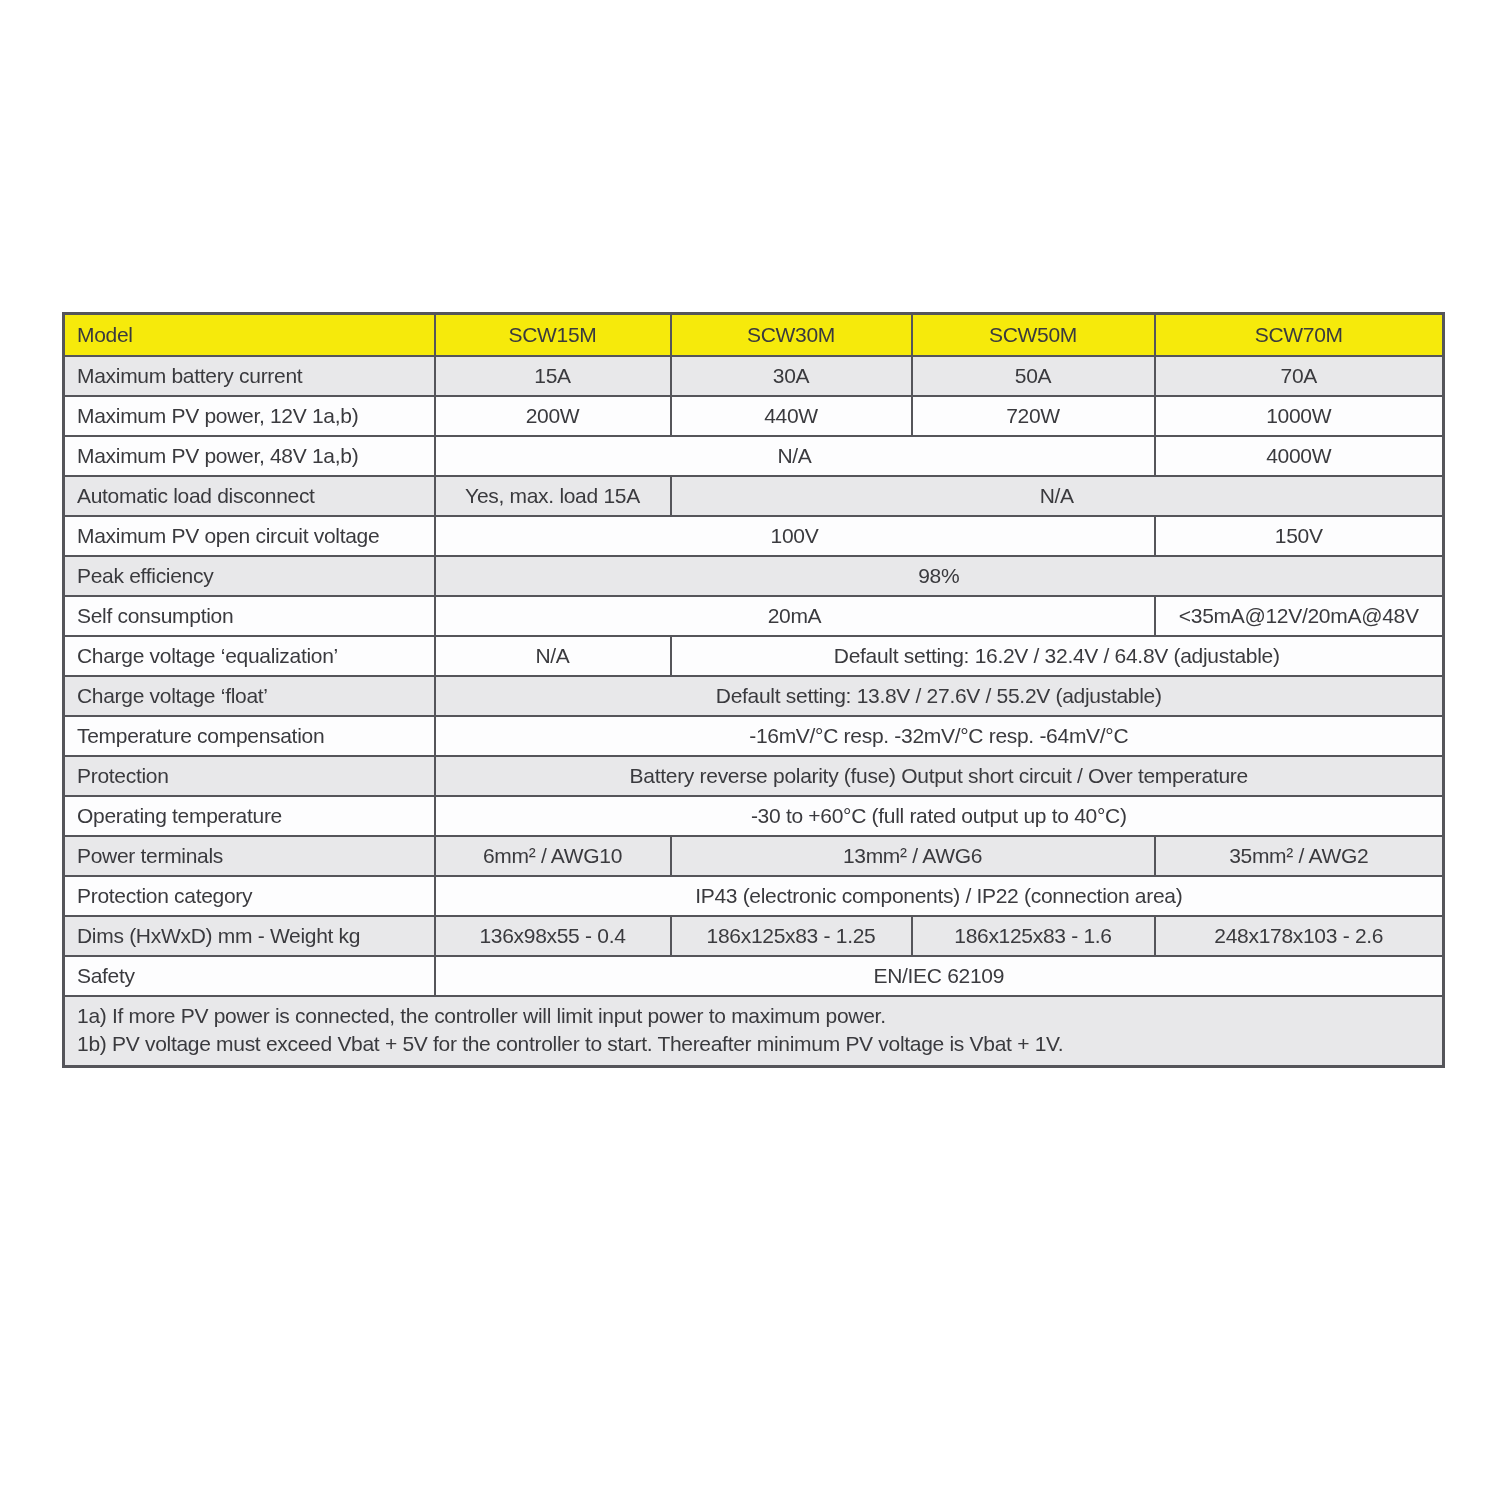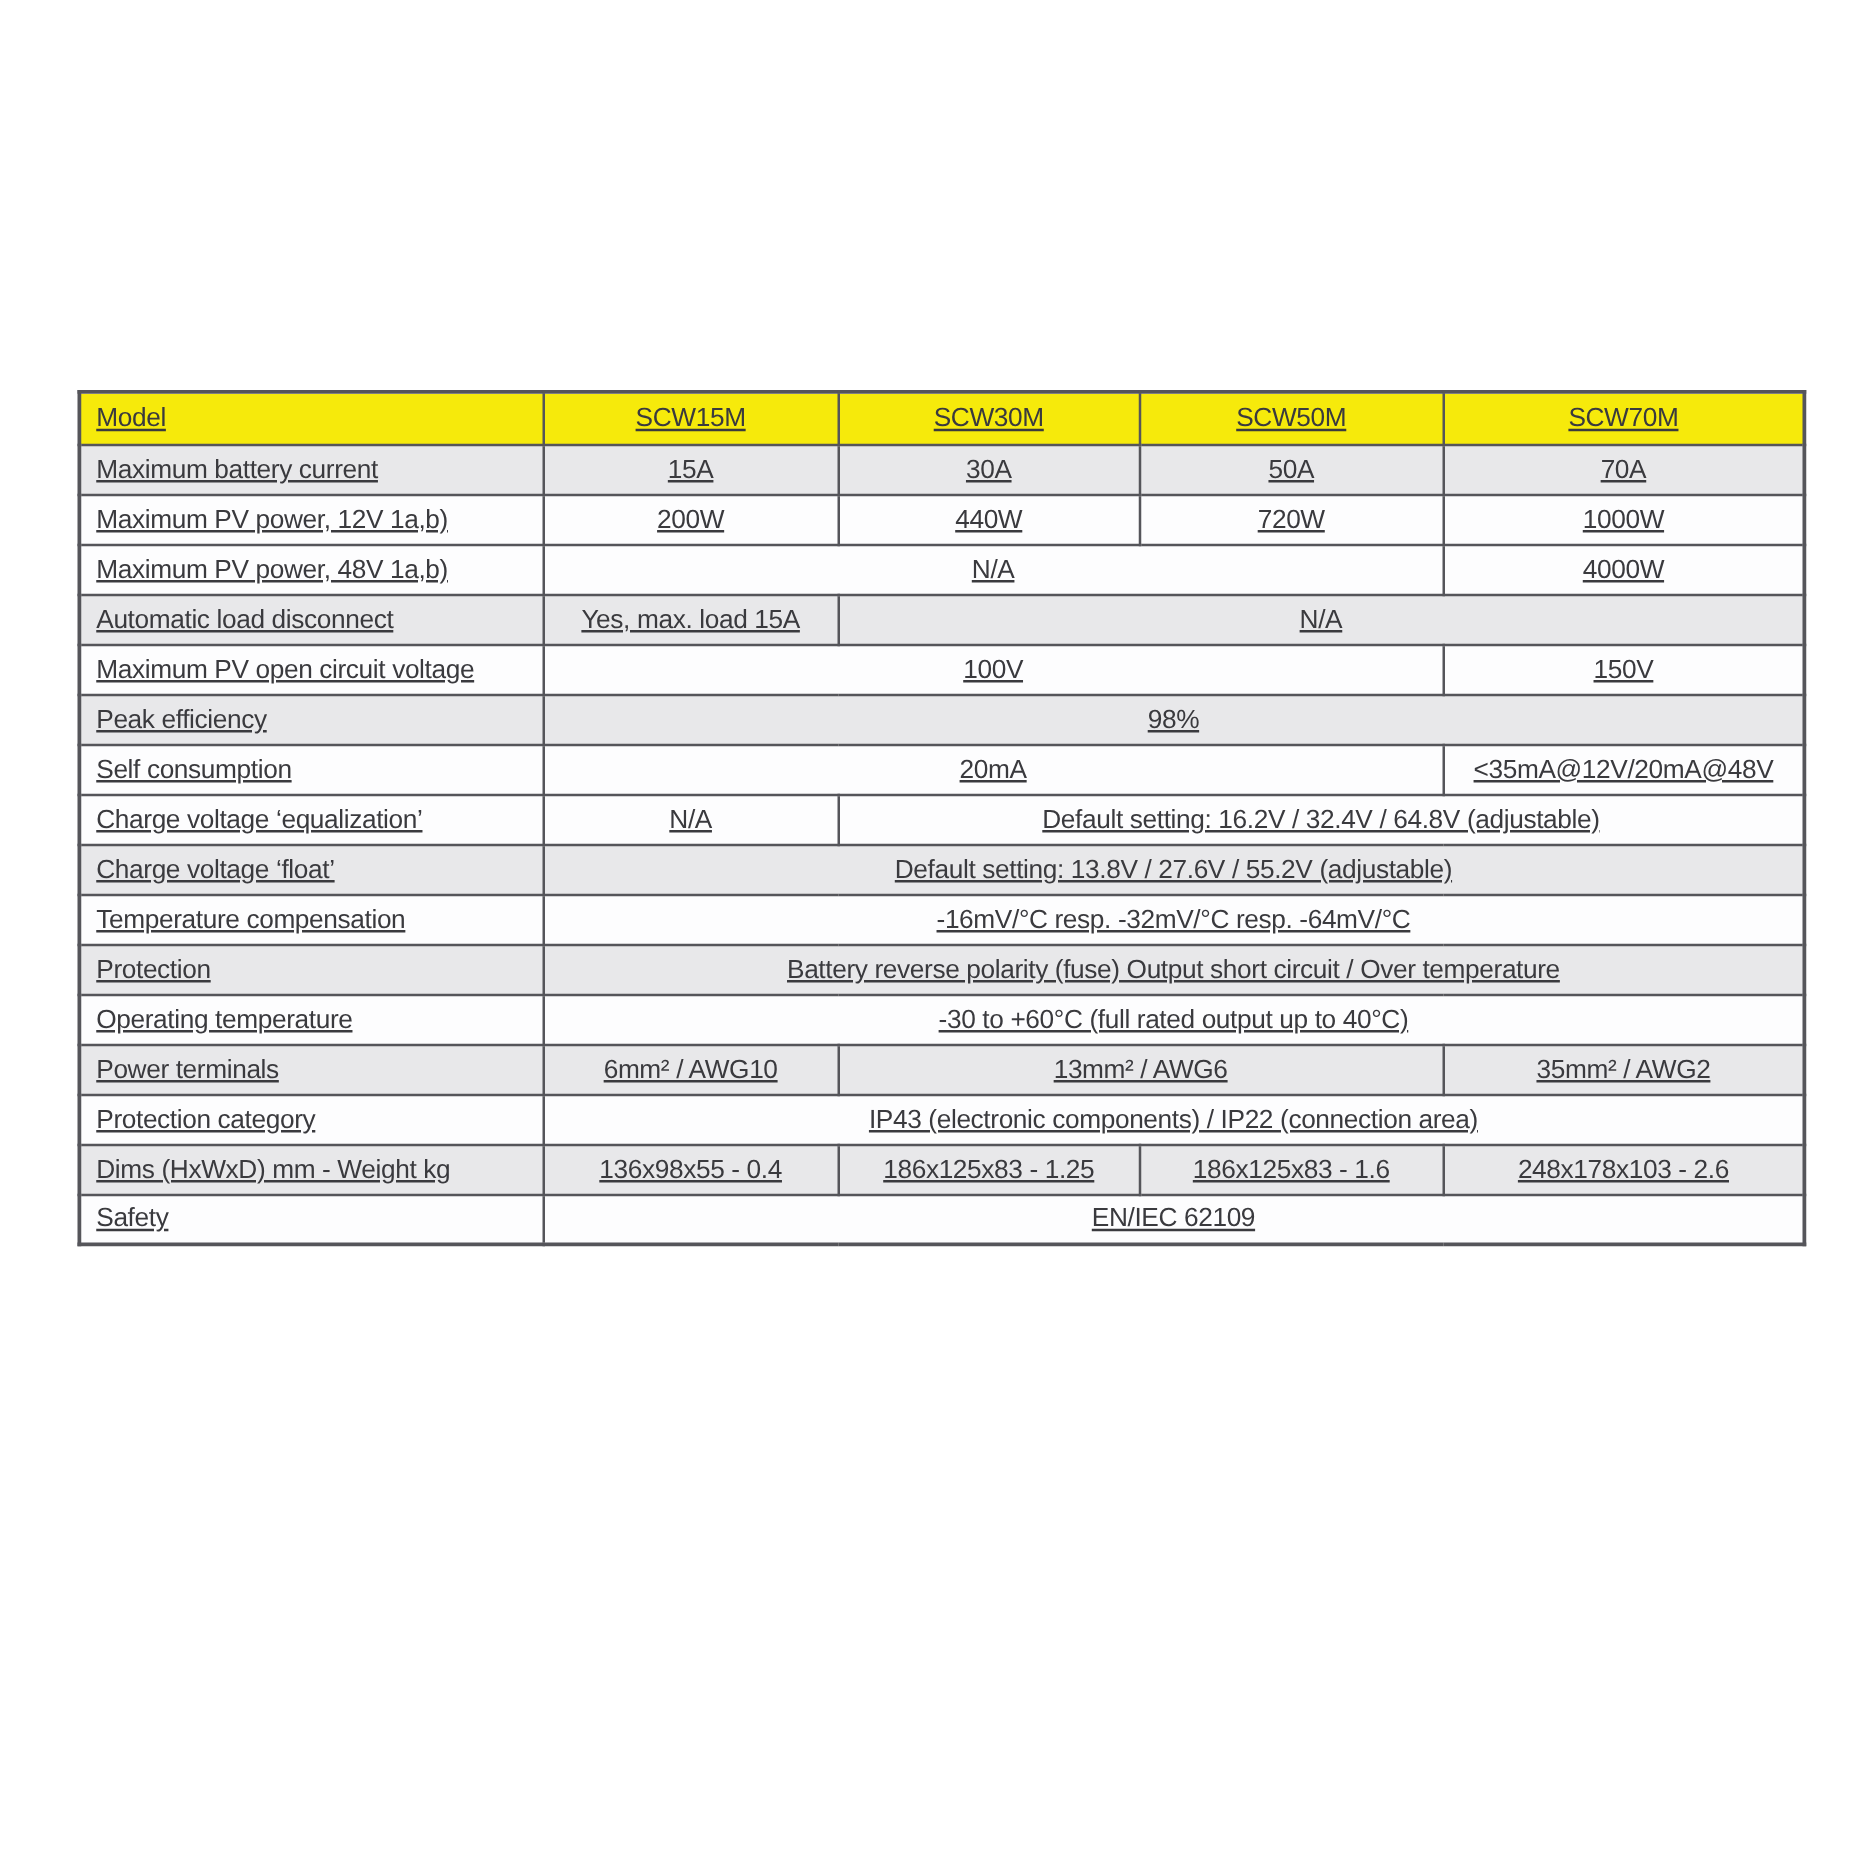--- a/index.html
+++ b/index.html
@@ -14,21 +14,20 @@
   body{
     width:1500px;height:1500px;background:#ffffff;
     font-family:"Liberation Sans","DejaVu Sans",sans-serif;
     color:var(--text);
   }
   .canvas{position:relative;width:1500px;height:1500px;}
   table.spec{
     position:absolute;left:62px;top:312px;width:1380px;
     border-collapse:collapse;table-layout:fixed;
     border:3px solid var(--border);
-    text-decoration:underline;
   }
   th,td{
     border:2px solid var(--border);
     font-size:21px;font-weight:normal;
     letter-spacing:-0.3px;
     height:40px;padding:0 8px;
     text-align:center;vertical-align:middle;
     white-space:nowrap;overflow:hidden;
   }
   thead th{background:var(--header-bg);height:42px;}
@@ -137,15 +136,21 @@
           <td class="label">Dims (HxWxD) mm - Weight kg</td>
           <td colspan="1">136x98x55 - 0.4</td>
           <td colspan="1">186x125x83 - 1.25</td>
           <td colspan="1">186x125x83 - 1.6</td>
           <td colspan="1">248x178x103 - 2.6</td>
         </tr>
         <tr class="white">
           <td class="label">Safety</td>
           <td colspan="4">EN/IEC 62109</td>
         </tr>
+        <tr>
+          <td colspan="5" class="footnote-cell">
+            <div class="footnote-line">1a) If more PV power is connected, the controller will limit input power to maximum power.</div>
+            <div class="footnote-line">1b) PV voltage must exceed Vbat + 5V for the controller to start. Thereafter minimum PV voltage is Vbat + 1V.</div>
+          </td>
+        </tr>
       </tbody>
   </table>
 </div>
 
 </body></html>

